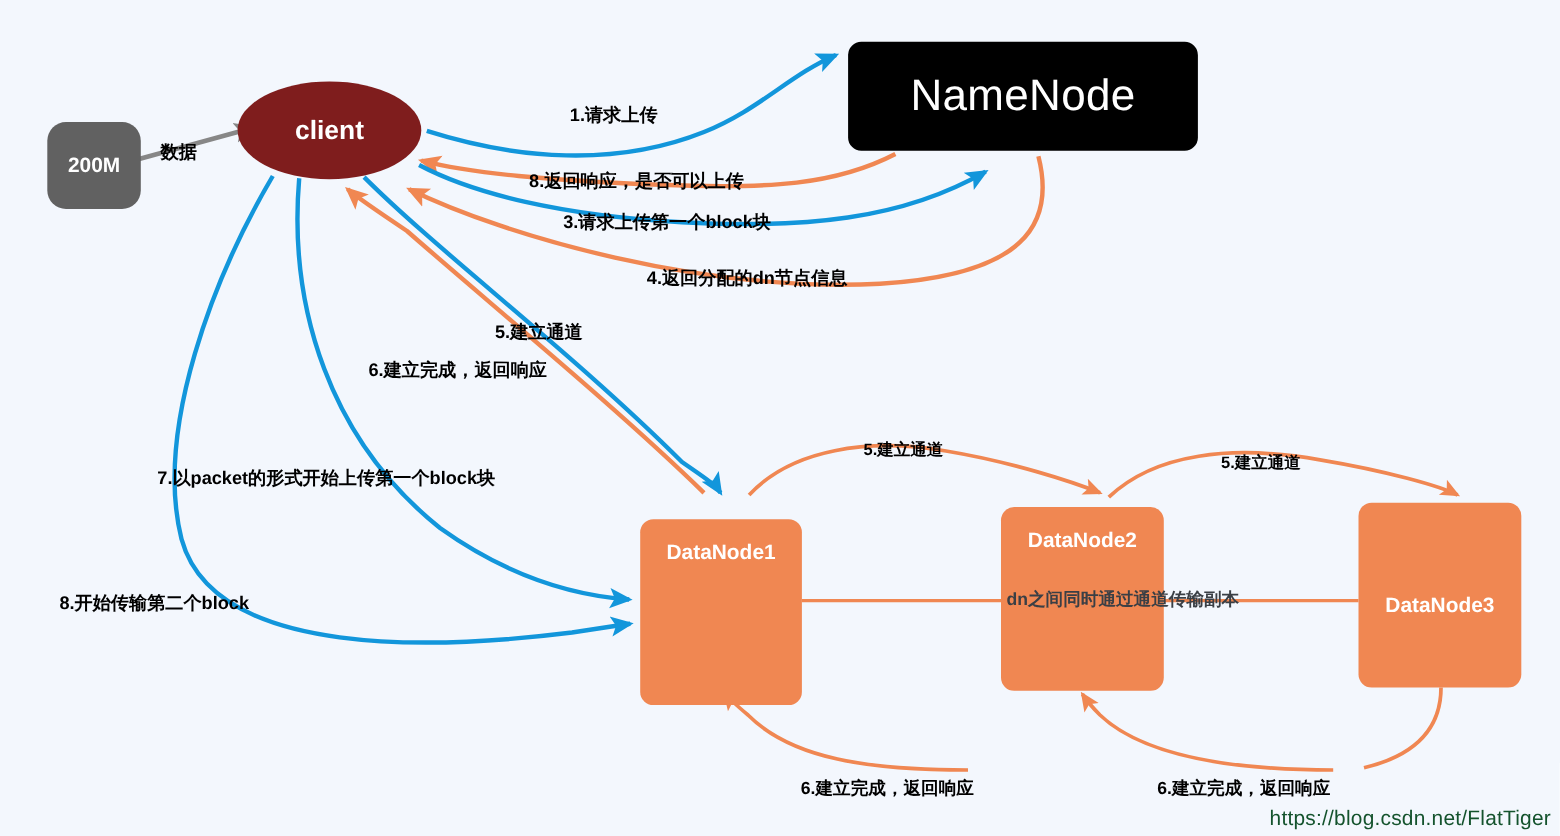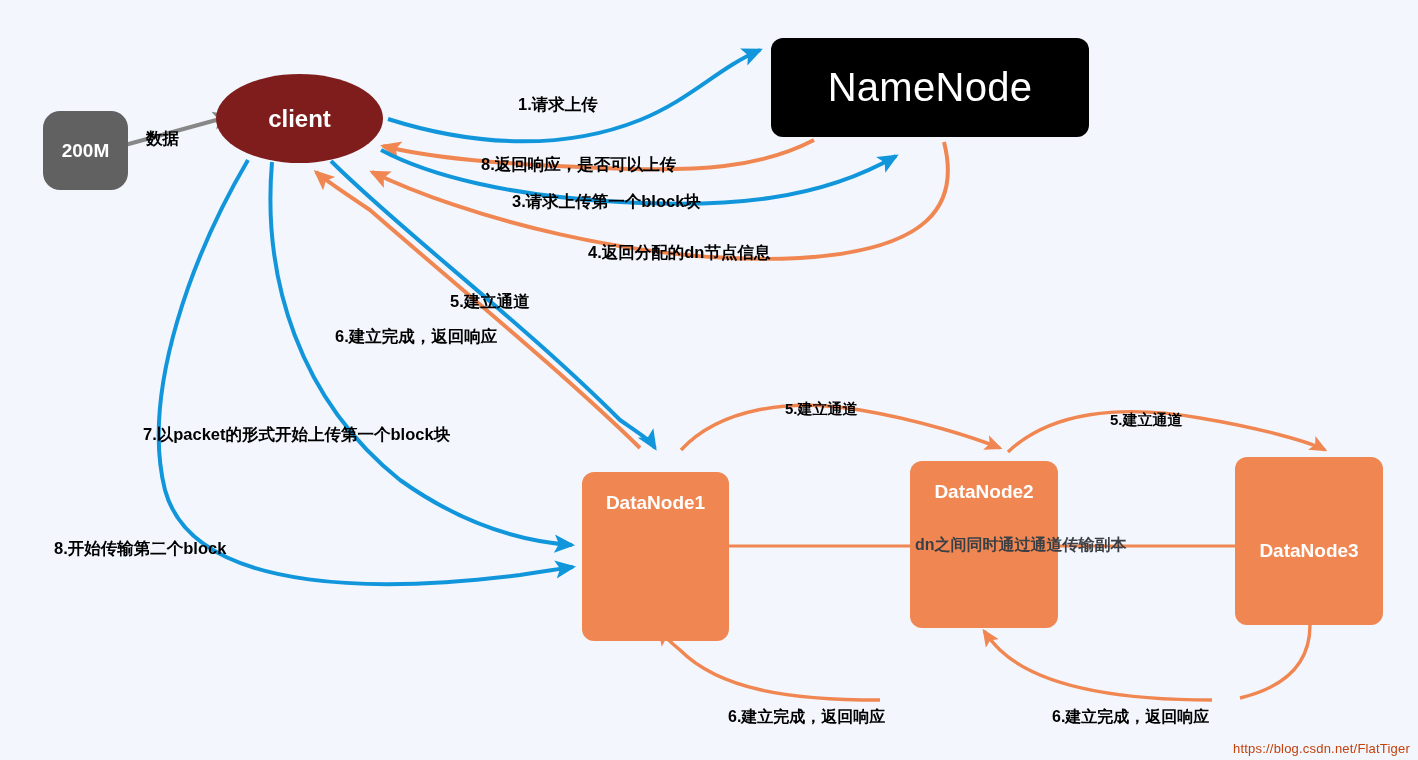--- a/index.html
+++ b/index.html
@@ -79,22 +79,22 @@
     color: #3a3f45;
     font-size: 16px;
     font-weight: bold;
     white-space: nowrap;
     z-index: 7;
   }
   .watermark {
     position: absolute;
     right: 8px;
     bottom: 4px;
-    color: #c2410c;
-    font-size: 13px;
+    color: #14532d;
+    font-size: 19px;
     letter-spacing: 0.2px;
     z-index: 8;
   }
 </style>
 </head>
 <body>
 
 <div id="canvas">
 
   <svg id="arrow-layer" viewBox="0 0 1418 760" xmlns="http://www.w3.org/2000/svg">

